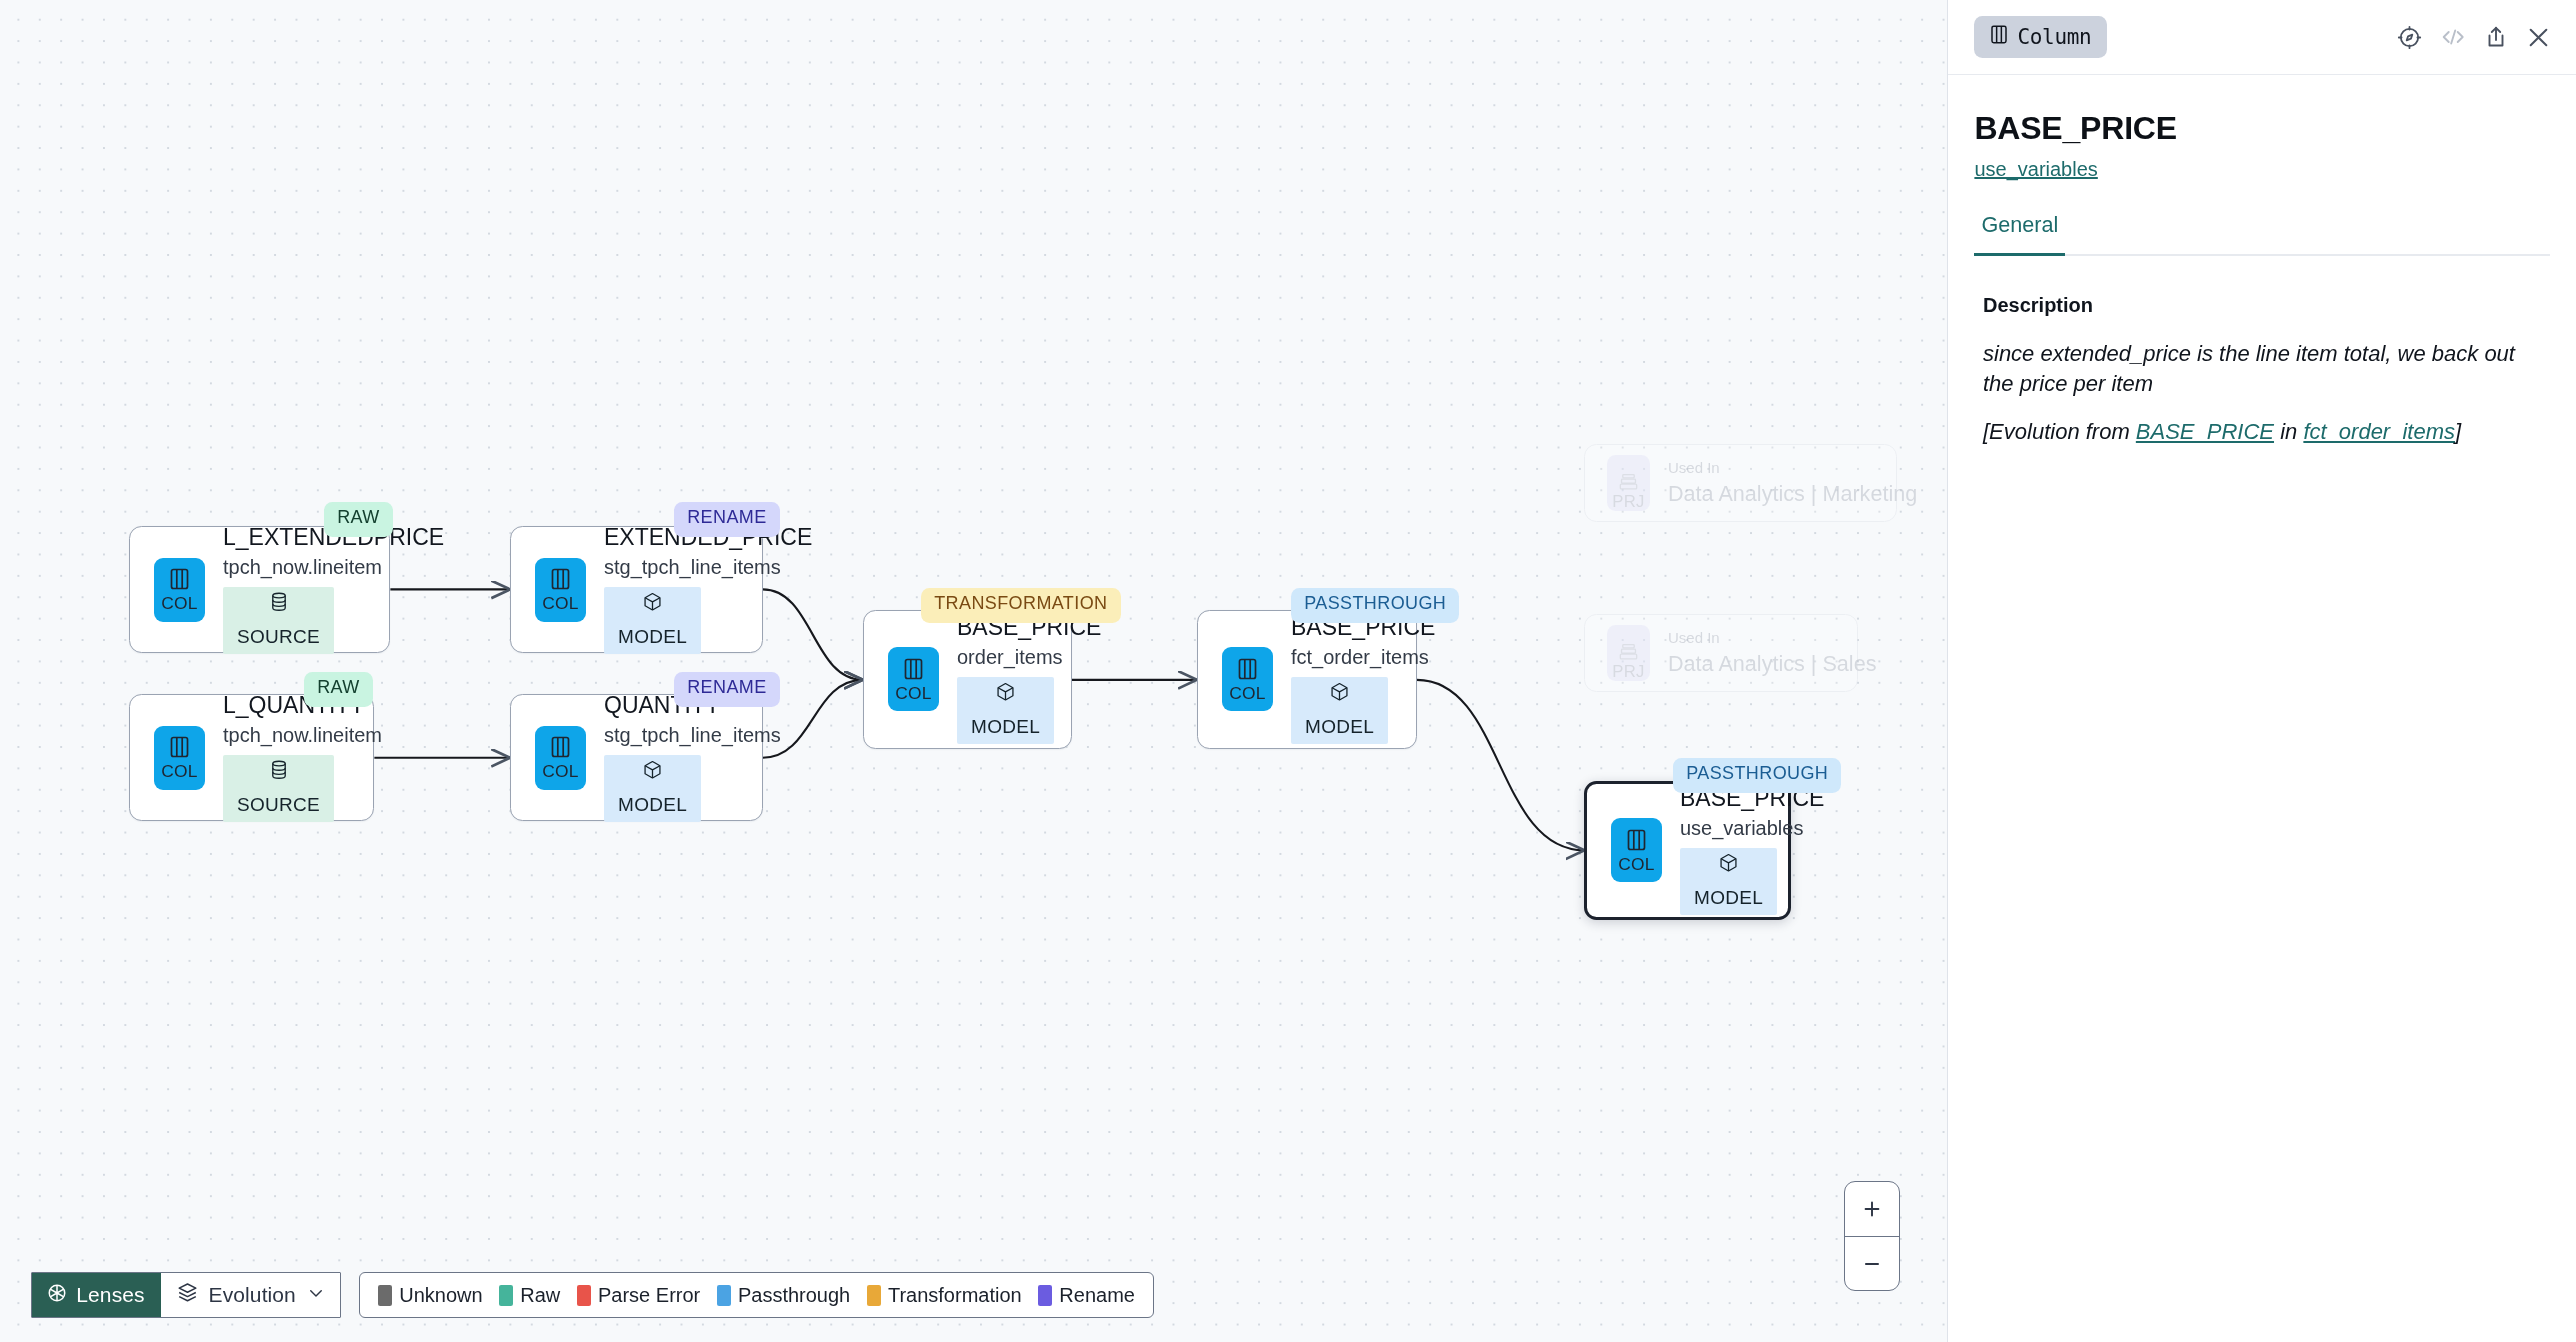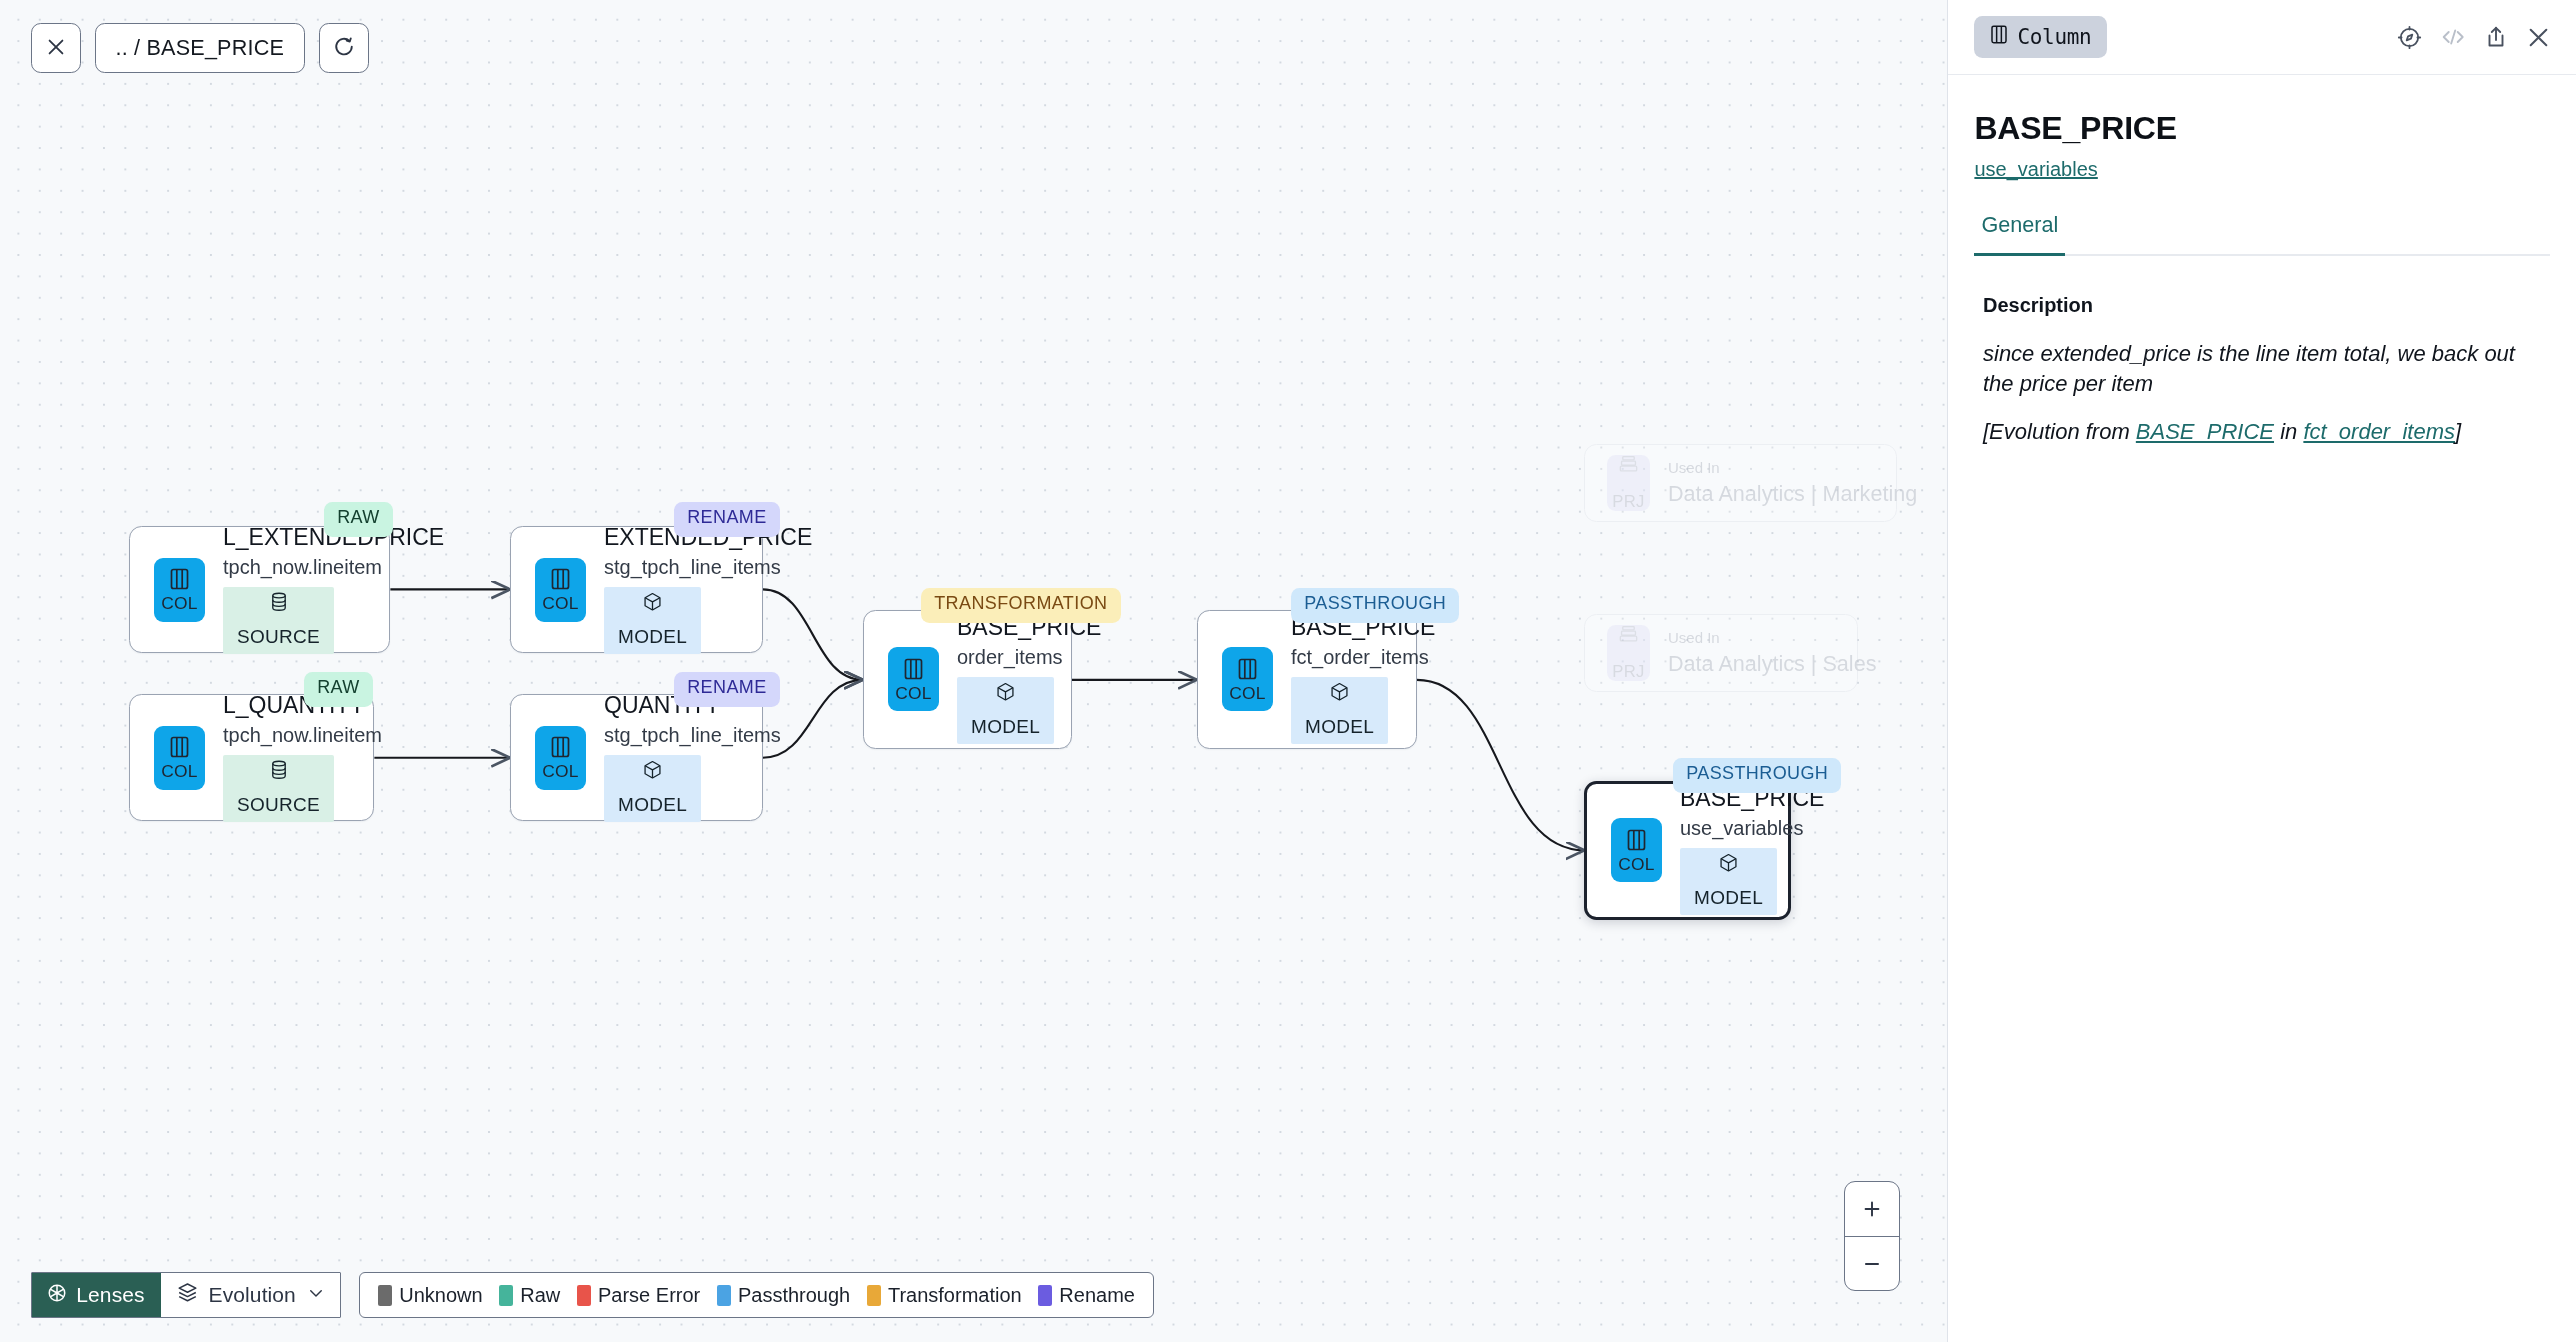--- a/index.html
+++ b/index.html
@@ -72,21 +72,21 @@
 
   
   .usednode {
     position: absolute; background: rgba(255,255,255,.45);
     border: 1.4px solid #e2e6ec; border-radius: 12.5px;
     display: flex; align-items: center; z-index: 15; opacity: .5;
   }
   .usednode .inner { display: flex; align-items: center; gap: 18px; padding: 0 22px; }
   .prj-chip {
     width: 43px; height: 56px; background: #e6e7f8; border-radius: 8.4px;
-    display: flex; flex-direction: column; align-items: center; justify-content: space-between; gap: 1.4px; flex: 0 0 43px;
+    display: flex; flex-direction: column; align-items: center; justify-content: flex-end; gap: 1.4px; flex: 0 0 43px;
   }
   .prj-chip .lbl { font-size: 16.7px; color: #b9bcc8; line-height: 1; letter-spacing: 0.3px; }
   .used-body { display: flex; flex-direction: column; gap: 5.6px; }
   .used-t1 { font-size: 15px; color: #b5bac4; line-height: 1.1; white-space: nowrap; }
   .used-t2 { font-size: 21.6px; color: #b5bac4; line-height: 1.1; white-space: nowrap; }
 
   .edges { position: absolute; inset: 0; z-index: 10; pointer-events: none; }
 
   
   .bottombar { position: absolute; left: 31px; bottom: 25px; display: flex; align-items: center; gap: 18px; z-index: 40; }
@@ -152,40 +152,20 @@
   .desc .inh { display: block; margin-top: 18px; }
   .desc a { color: #1d6b6b; text-decoration: underline; cursor: pointer; font-style: italic; }
 </style>
 </head>
 <body>
 
 <div id="app">
 
   <div class="canvas">
 
-    <div class="tl-toolbar">
-      <div class="tl-btn square">
-        <span>
-          <svg width="22" height="22" viewBox="0 0 24 24" fill="none" stroke="currentColor" stroke-width="2" stroke-linecap="round">
-              <path d="M5 5 L19 19 M19 5 L5 19"></path>
-            </svg>
-        </span>
-      </div>
-      <div class="tl-btn">
-        <span class="tl-crumb">.. / BASE_PRICE</span>
-      </div>
-      <div class="tl-btn square">
-        <span>
-          <svg width="22" height="22" viewBox="0 0 24 24" fill="none" stroke="currentColor" stroke-width="2" stroke-linecap="round" stroke-linejoin="round">
-            <path d="M20.5 11.5a8.5 8.5 0 1 1-2.6-6.1"></path>
-              <polyline points="19.4,2.6 18.3,6 14.9,5"></polyline>
-          </svg>
-        </span>
-      </div>
-    </div>
 
     <svg class="edges" width="1947" height="1343" viewBox="0 0 2798 1930">
       <defs>
         <marker id="ah" markerWidth="11" markerHeight="11" refX="9" refY="4.2" orient="auto">
           <path d="M0,0 L9,4.2 L0,8.4" fill="none" stroke="#4b5563" stroke-width="1.3"></path>
         </marker>
       </defs>
       <g fill="none" stroke="#16181d" stroke-width="3" marker-end="url(#ah)">
         <path d="M561,847 L733,847"></path>
         <path d="M538,1089 L733,1089"></path>

